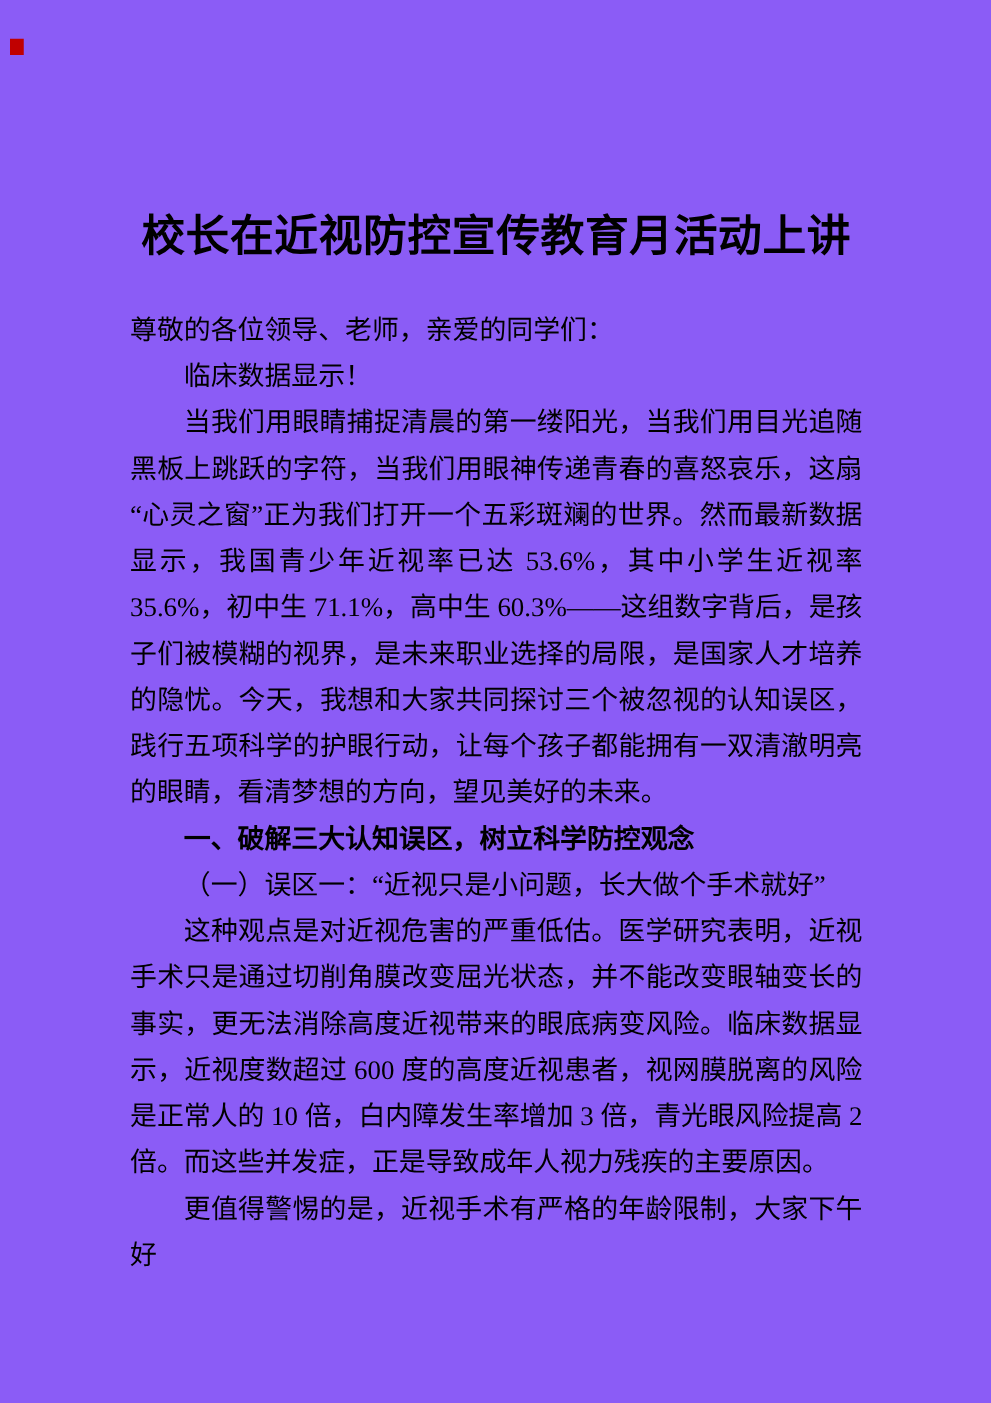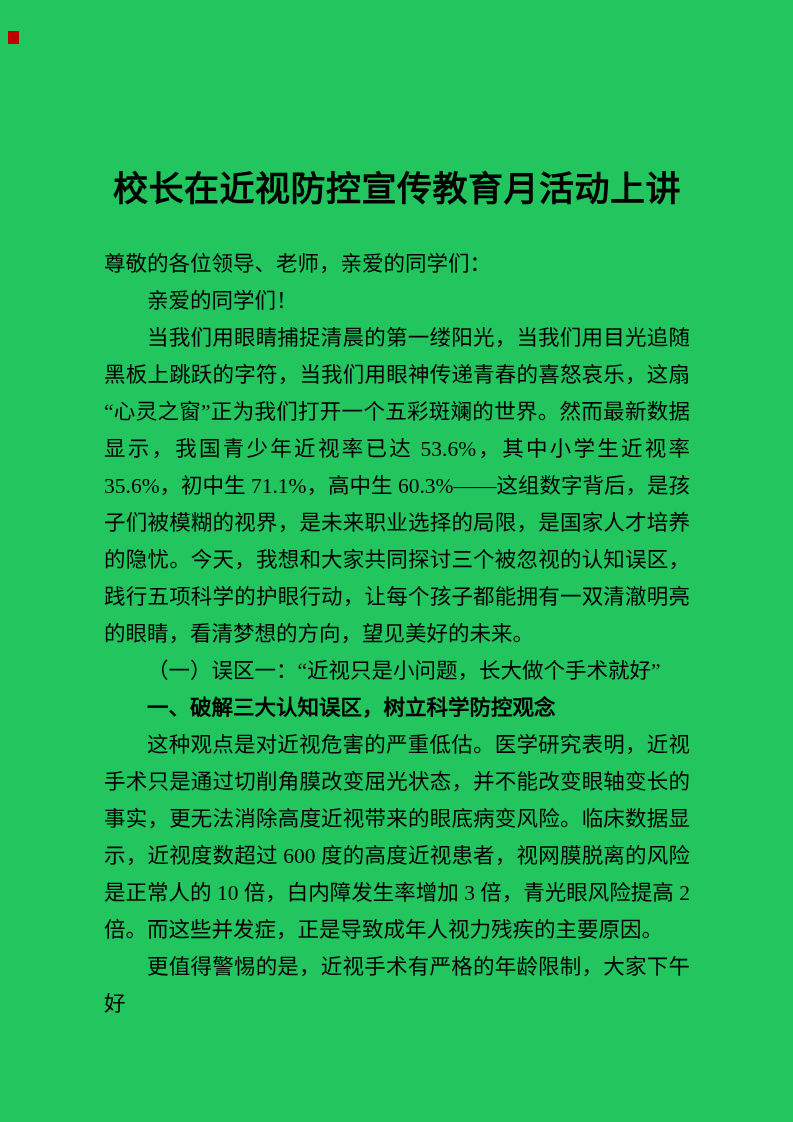--- a/index.html
+++ b/index.html
@@ -13,21 +13,21 @@
     position: relative;
     overflow: hidden;
     font-family: "Liberation Serif", serif;
     color: #000000;
   }
   .page {
     box-sizing: border-box;
     width: 793px;
     height: 1122px;
     padding: 143px 103px 0 104px;
-    background: #22c55e;
+    background: #8b5cf6;
   }
   .corner-marker {
     position: absolute;
     left: 8px;
     top: 31px;
     width: 11px;
     height: 13px;
     background: #c00000; 
   }
   .doc-title {
@@ -66,21 +66,21 @@
 <div class="page">
 
   <div class="corner-marker"></div>
 
   <h1 class="doc-title">
     <span class="title-line">校长在近视防控宣传教育月活动上讲</span>
   </h1>
 
   <div class="doc-body">
     <p>尊敬的各位领导、老师，亲爱的同学们：</p>
-    <p class="indent">亲爱的同学们！</p>
+    <p class="indent">临床数据显示！</p>
     <p class="indent">当我们用眼睛捕捉清晨的第一缕阳光，当我们用目光追随黑板上跳跃的字符，当我们用眼神传递青春的喜怒哀乐，这扇“心灵之窗”正为我们打开一个五彩斑斓的世界。然而最新数据显示，我国青少年近视率已达 53.6%，其中小学生近视率 35.6%，初中生 71.1%，高中生 60.3%——这组数字背后，是孩子们被模糊的视界，是未来职业选择的局限，是国家人才培养的隐忧。今天，我想和大家共同探讨三个被忽视的认知误区，践行五项科学的护眼行动，让每个孩子都能拥有一双清澈明亮的眼睛，看清梦想的方向，望见美好的未来。</p>
+    <p class="indent heading">一、破解三大认知误区，树立科学防控观念</p>
     <p class="indent">（一）误区一：“近视只是小问题，长大做个手术就好”</p>
-    <p class="indent heading">一、破解三大认知误区，树立科学防控观念</p>
     <p class="indent">这种观点是对近视危害的严重低估。医学研究表明，近视手术只是通过切削角膜改变屈光状态，并不能改变眼轴变长的事实，更无法消除高度近视带来的眼底病变风险。临床数据显示，近视度数超过 600 度的高度近视患者，视网膜脱离的风险是正常人的 10 倍，白内障发生率增加 3 倍，青光眼风险提高 2 倍。而这些并发症，正是导致成年人视力残疾的主要原因。</p>
     <p class="indent">更值得警惕的是，近视手术有严格的年龄限制，大家下午好</p>
   </div>
 
 </div>
 
 </body></html>

